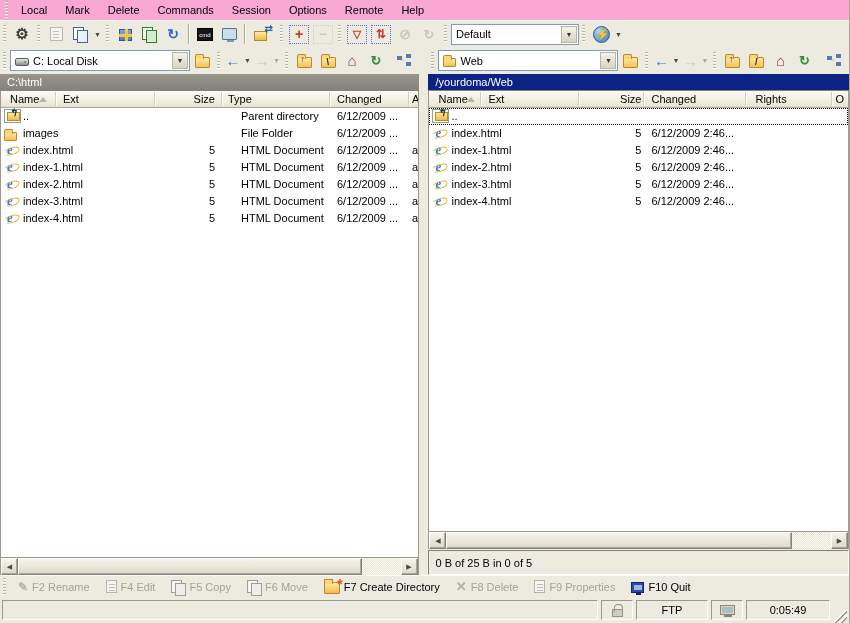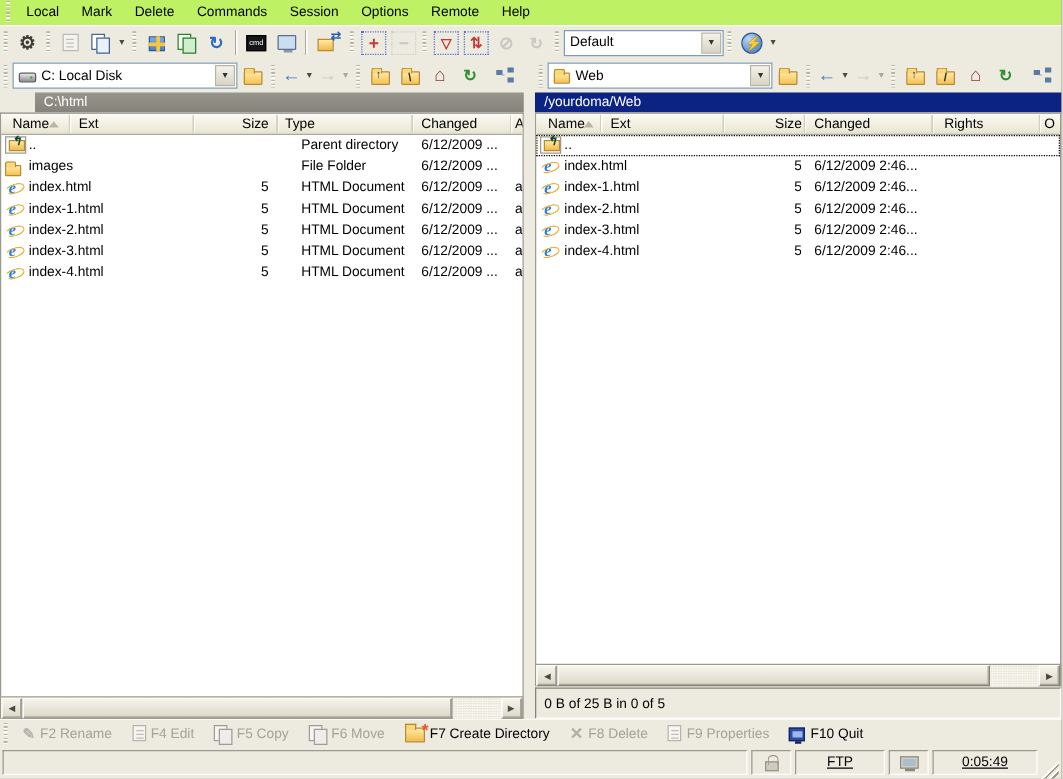--- a/index.html
+++ b/index.html
@@ -12,21 +12,21 @@
   }
   .window { position:relative; width:850px; height:623px; background:#EDEAE0; border-right:1px solid #A9A698; border-bottom:1px solid #A9A698;}
 
   
   .gripper { width:3px; height:18px; margin:0 4px 0 3px; flex:none;
     background:repeating-linear-gradient(to bottom,#B7B4A5 0 1px,#fdfdf9 1px 2px,transparent 2px 3px); }
   .vsep { width:2px; height:20px; margin:0 3px; flex:none;
     background:linear-gradient(to right,#ACA899 0 1px,#FFFFFF 1px 2px); }
 
   
-  .menubar { height:20px; display:flex; align-items:center; padding-left:2px; background:#bef264; }
+  .menubar { height:20px; display:flex; align-items:center; padding-left:2px; background:#f9a8d4; }
   .menu-item { padding:3px 9px; cursor:default; }
 
   
   .toolbar { height:27px; display:flex; align-items:center; background:#EDEAE0; border-top:1px solid #FBFAF6; }
   .tb-btn { width:24px; height:22px; flex:none; display:flex; align-items:center; justify-content:center; position:relative; }
   .tb-btn.dis { opacity:.5; filter:grayscale(.9); }
   .caret { font-size:7px; color:#4a4a42; width:11px; text-align:center; flex:none;}
   .caret.dis { color:#ABA89B; }
 
   
@@ -109,21 +109,21 @@
   .ptb.right { width:421px; }
 
   
   .panels { display:flex; height:501px; }
   .file-panel { display:flex; flex-direction:column; }
   .file-panel.lp { width:419px; }
   .panel-gap { width:10px; }
   .file-panel.rp { width:421px; }
 
   .panel-title { height:16px; color:#fff; padding:2px 0 0 7px; white-space:nowrap; overflow:hidden; }
-  .lp .panel-title { background:linear-gradient(#98968B,#84827A);margin-left:28px; }
+  .lp .panel-title { background:linear-gradient(#98968B,#84827A); }
   .rp .panel-title { background:#0B2382; }
 
   .list { flex:1; background:#fff; border:1px solid #9C9A8D; border-top:1px solid #84827A; position:relative; overflow:hidden; }
 
   .list-header { height:17px; position:relative; background:linear-gradient(#FBFAF4,#EDEAD9 80%, #E3E0CE);
      border-bottom:1px solid #ACA899; }
   .hcell { position:absolute; top:2px; white-space:nowrap; color:#000; }
   .hsep { position:absolute; top:1px; width:2px; height:14px; background:linear-gradient(to right,#D2CFBE 0 1px,#FFFFFF 1px 2px); }
   .sort-asc { position:absolute; top:6px; width:0; height:0; border-left:4px solid transparent; border-right:4px solid transparent; border-bottom:5px solid #B8B5A5; }
 
@@ -165,21 +165,21 @@
 
   
   .fkbar { height:22px; display:flex; align-items:center; background:#EDEAE0; border-top:1px solid #FBFAF6; }
   .fk { display:flex; align-items:center; gap:4px; padding:0 8px; height:100%; }
   .fk.disabled { color:#A5A296; }
   .fk.disabled .ic { opacity:.55; filter:grayscale(.85); }
   .fk-x { font-size:13px; font-weight:bold; color:#C05050; line-height:1; }
   .fk.disabled .fk-x { color:#B3B0A2; }
 
   
-  .statusbar { height:26px; display:flex; align-items:flex-start; gap:3px; padding:3px 2px 0 2px; background:#EDEAE0;text-decoration:underline; }
+  .statusbar { height:26px; display:flex; align-items:flex-start; gap:3px; padding:3px 2px 0 2px; background:#EDEAE0; }
   .sb-cell { height:20px; border:1px solid; border-color:#9C9A8D #FFFFFF #FFFFFF #9C9A8D; display:flex; align-items:center; justify-content:center; background:#EDEAE0; }
   .sb-main { flex:1; }
   .sb-lock { width:32px; }
   .sb-ftp { width:72px; }
   .sb-mon { width:32px; }
   .sb-time { width:84px; }
   .sb-grip { width:14px; height:20px; background:
      linear-gradient(135deg, transparent 0 58%, #fff 58% 64%, #9C9A8D 64% 70%, transparent 70% 76%, #fff 76% 82%, #9C9A8D 82% 88%, transparent 88%); align-self:flex-end; }
 </style>
 </head>

